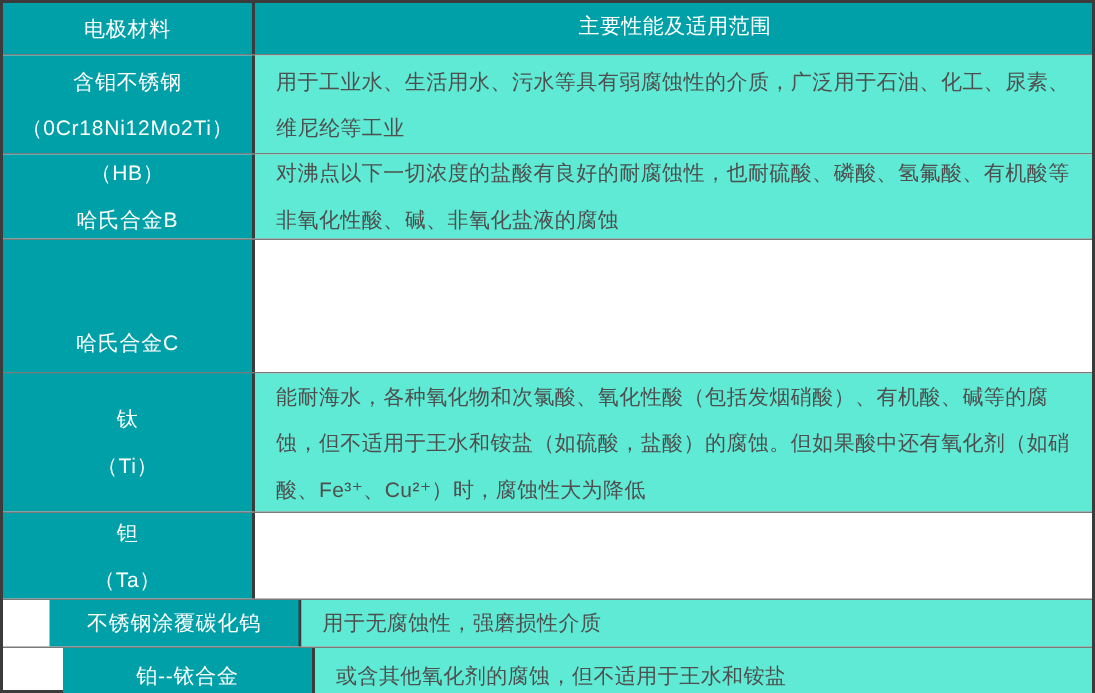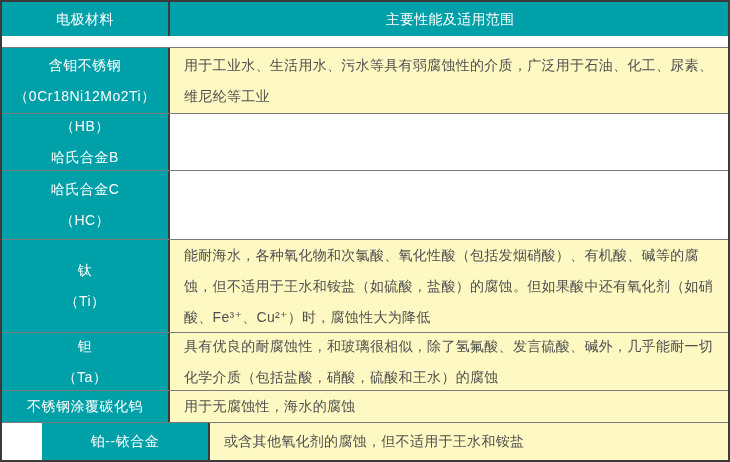--- a/index.html
+++ b/index.html
@@ -23,41 +23,42 @@
     color: #ffffff;
     border-right: 2px solid #3b3b3b;
     display: flex; flex-direction: column;
     align-items: center; justify-content: center;
     text-align: center;
     font-size: 14px; line-height: 31px;
     letter-spacing: 0.5px;
   }
   .cell-right {
     flex: 1 1 auto;
-    background: #fef9c3;
+    background: #5eead4;
     color: #4f4f4f;
     display: flex; align-items: center;
     font-size: 14px; line-height: 31px;
     padding: 3px 12px 3px 14px;
     letter-spacing: 0.3px;
   }
   .header-row .cell-right {
     background: #00a0a8;
     color: #ffffff;
     justify-content: center;
     text-align: center;
+    font-family: Liberation Mono, monospace;
   }
   
   .r-header { height: 34px; }
-  .r1 { height: 66px; margin-top: 11px; }
+  .r1 { height: 66px; }
   .r2 { height: 57px; }
-  .r3 { height: 89px; }
+  .r3 { height: 89px; flex-direction: column; }
   .r4 { height: 93px; }
   .r5 { height: 58px; }
-  .r6 { height: 32px; }
+  .r6 { height: 32px; padding-left: 31px; }
   .r7 { flex: 1 1 auto; padding-left: 40px; }
 </style>
 </head>
 <body>
 
 <div class="table">
 
   <div class="row header-row r-header">
     <div class="cell-left">
       <div>电极材料</div>
@@ -75,20 +76,23 @@
     <div class="cell-right">
       <div>用于工业水、生活用水、污水等具有弱腐蚀性的介质，广泛用于石油、化工、尿素、维尼纶等工业</div>
     </div>
   </div>
 
   <div class="row r2">
     <div class="cell-left">
       <div>（HB）</div>
       <div>哈氏合金B</div>
     </div>
+    <div class="cell-right">
+      <div>对沸点以下一切浓度的盐酸有良好的耐腐蚀性，也耐硫酸、磷酸、氢氟酸、有机酸等非氧化性酸、碱、非氧化盐液的腐蚀</div>
+    </div>
   </div>
 
   <div class="row r3">
     <div class="cell-left">
       <div>哈氏合金C</div>
       <div>（HC）</div>
     </div>
   </div>
 
   <div class="row r4">
@@ -99,31 +103,28 @@
     <div class="cell-right">
       <div>能耐海水，各种氧化物和次氯酸、氧化性酸（包括发烟硝酸）、有机酸、碱等的腐蚀，但不适用于王水和铵盐（如硫酸，盐酸）的腐蚀。但如果酸中还有氧化剂（如硝酸、Fe³⁺、Cu²⁺）时，腐蚀性大为降低</div>
     </div>
   </div>
 
   <div class="row r5">
     <div class="cell-left">
       <div>钽</div>
       <div>（Ta）</div>
     </div>
-    <div class="cell-right">
-      <div>具有优良的耐腐蚀性，和玻璃很相似，除了氢氟酸、发言硫酸、碱外，几乎能耐一切化学介质（包括盐酸，硝酸，硫酸和王水）的腐蚀</div>
-    </div>
   </div>
 
   <div class="row r6">
     <div class="cell-left">
       <div>不锈钢涂覆碳化钨</div>
     </div>
     <div class="cell-right">
-      <div>用于无腐蚀性，海水的腐蚀</div>
+      <div>用于无腐蚀性，强磨损性介质</div>
     </div>
   </div>
 
   <div class="row r7">
     <div class="cell-left">
       <div>铂--铱合金</div>
     </div>
     <div class="cell-right">
       <div>或含其他氧化剂的腐蚀，但不适用于王水和铵盐</div>
     </div>

